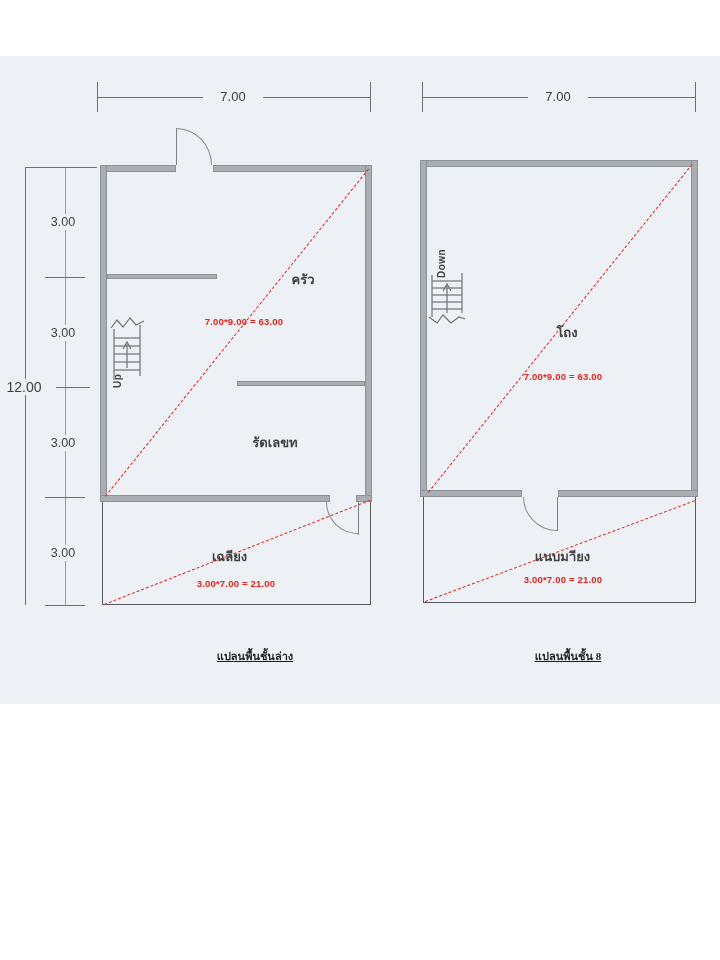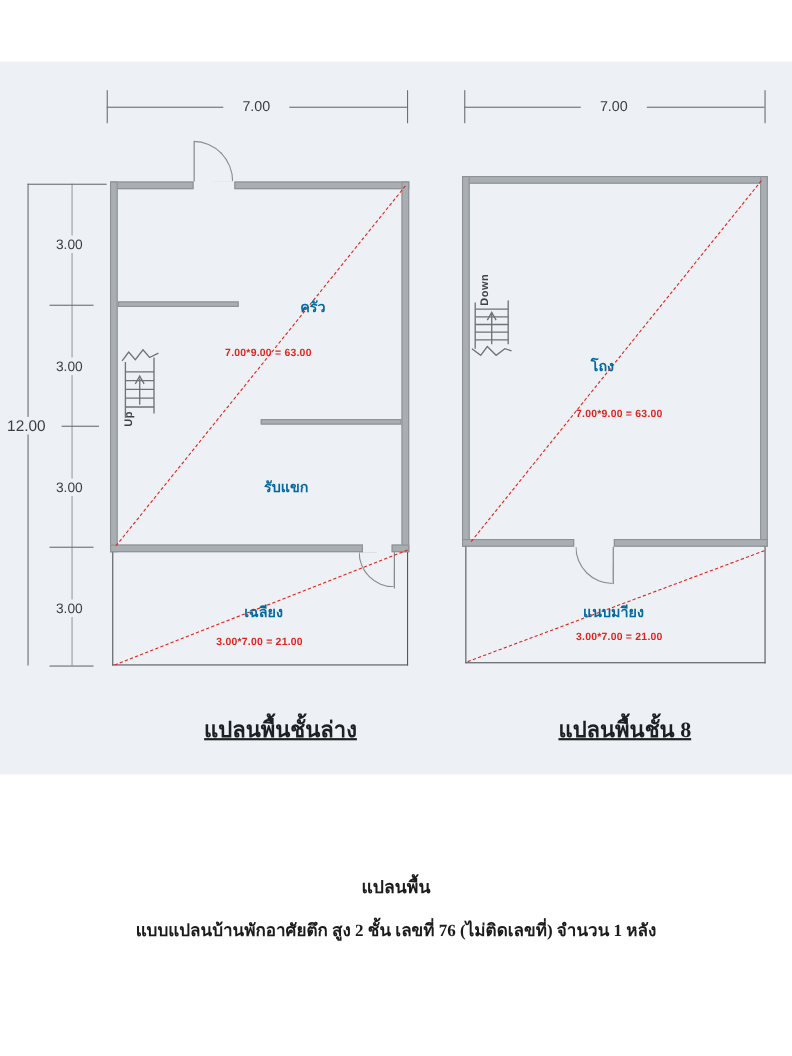--- a/index.html
+++ b/index.html
@@ -18,22 +18,22 @@
   .arc{position:absolute;box-sizing:border-box;}
   .arc-tr{border-top:1px solid #868c91;border-right:1px solid #868c91;border-top-right-radius:100%;}
   .arc-bl{border-left:1px solid #868c91;border-bottom:1px solid #868c91;border-bottom-left-radius:100%;}
   
   .red-diag{position:absolute;height:0;border-top:1.6px dashed #e2251c;transform-origin:0 0;}
   .red-label{position:absolute;color:#e2251c;font-size:9.5px;font-weight:bold;text-align:center;
              letter-spacing:0.2px;}
   
   .dim-label{position:absolute;color:#3a3f44;font-size:12.5px;text-align:center;background:#edf0f4;
              line-height:16px;}
-  .room-label{position:absolute;color:#0369a1;font-size:13px;font-weight:bold;}
-  .caption{position:absolute;color:#1d2022;font-size:20px;font-weight:bold;text-align:center;
+  .room-label{position:absolute;color:#404040;font-size:13px;font-weight:bold;text-align:center;}
+  .caption{position:absolute;color:#1d2022;font-size:11px;font-weight:bold;text-align:center;
            text-decoration:underline;font-family:"Liberation Serif",serif;}
   .stair-label{position:absolute;color:#3c4247;font-size:10px;font-weight:bold;
                writing-mode:vertical-rl;transform:rotate(180deg);letter-spacing:0.5px;}
   .footer-line{position:absolute;left:0;width:720px;text-align:center;
                font-family:"Liberation Serif",serif;font-weight:bold;color:#1b1b1b;}
 </style>
 </head>
 <body>
 
 <div id="page">
@@ -95,22 +95,22 @@
       </g>
     </svg>
     <div class="stair-label" style="left:112px;top:358px;height:30px;">Up</div>
 
     <div class="red-diag" style="left:105px;top:496px;width:420px;transform:rotate(-51.2deg);"></div>
     <div class="red-diag" style="left:104px;top:604px;width:286px;transform:rotate(-21.4deg);"></div>
     <div class="red-label" style="left:178px;top:316px;width:132px;">7.00*9.00 = 63.00</div>
     <div class="red-label" style="left:170px;top:578px;width:132px;">3.00*7.00 = 21.00</div>
 
     <div class="room-label" style="left:273px;top:269px;width:60px;">ครัว</div>
-    <div class="room-label" style="left:240px;top:432px;width:70px;">รับแขก</div>
-    <div class="room-label" style="left:222px;top:546px;width:65px;">เฉลียง</div>
+    <div class="room-label" style="left:240px;top:432px;width:70px;">รัดเลขท</div>
+    <div class="room-label" style="left:197px;top:546px;width:65px;">เฉลียง</div>
 
     <div class="caption" style="left:160px;top:647px;width:190px;">แปลนพื้นชั้นล่าง</div>
   </div>
 
   <div>
 
     <div class="hline" style="left:422px;top:97px;width:273px;"></div>
     <div class="vline" style="left:422px;top:82px;height:30px;"></div>
     <div class="vline" style="left:695px;top:82px;height:30px;"></div>
     <div class="dim-label" style="left:528px;top:89px;width:60px;font-size:13px;">7.00</div>
@@ -148,16 +148,14 @@
     <div class="red-diag" style="left:425px;top:601px;width:288px;transform:rotate(-20.5deg);"></div>
     <div class="red-label" style="left:497px;top:371px;width:132px;">7.00*9.00 = 63.00</div>
     <div class="red-label" style="left:497px;top:574px;width:132px;">3.00*7.00 = 21.00</div>
 
     <div class="room-label" style="left:537px;top:322px;width:60px;">โถง</div>
     <div class="room-label" style="left:530px;top:546px;width:65px;">แนบมาียง</div>
 
     <div class="caption" style="left:478px;top:647px;width:180px;">แปลนพื้นชั้น 8</div>
   </div>
 
-  <div class="footer-line" style="top:794px;font-size:16px;">แปลนพื้น</div>
-  <div class="footer-line" style="top:833px;font-size:15.5px;">แบบแปลนบ้านพักอาศัยตึก สูง 2 ชั้น เลขที่ 76 (ไม่ติดเลขที่) จำนวน 1 หลัง</div>
 
 </div>
 
 </body></html>

